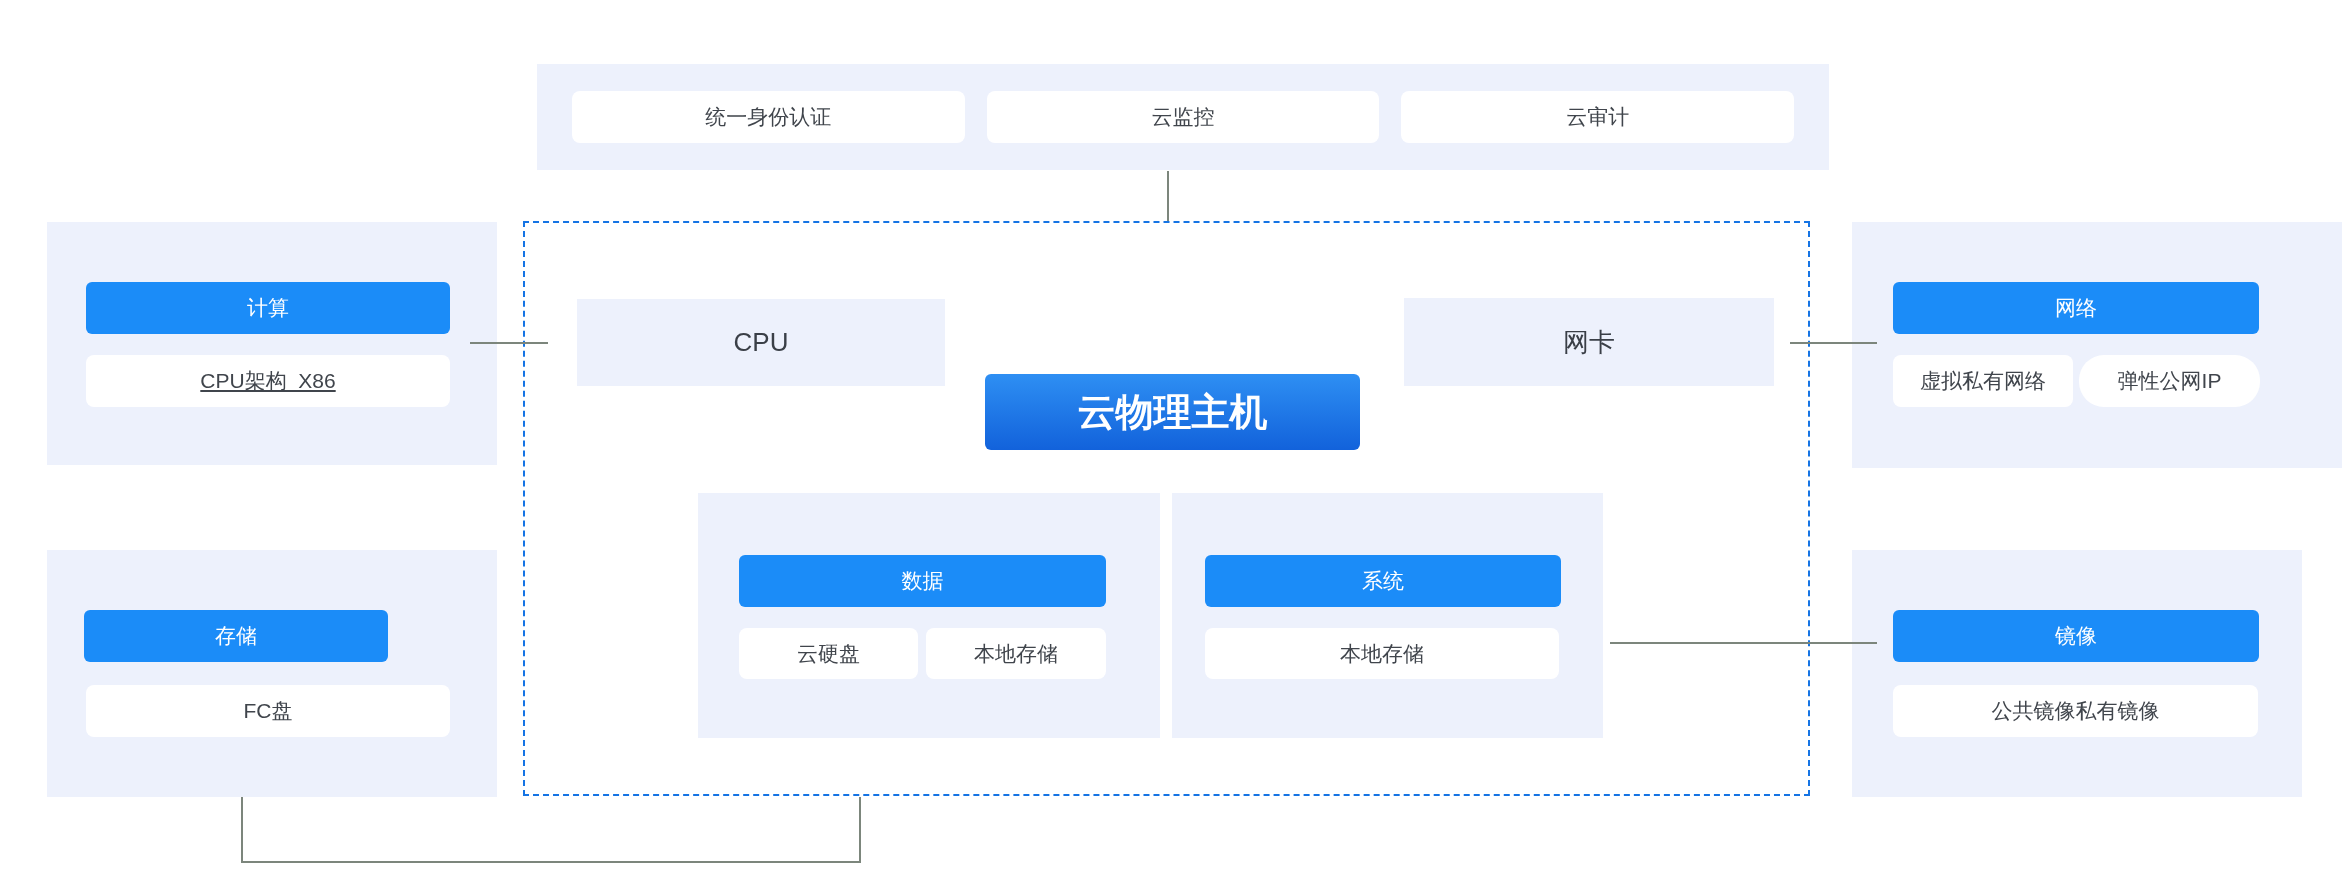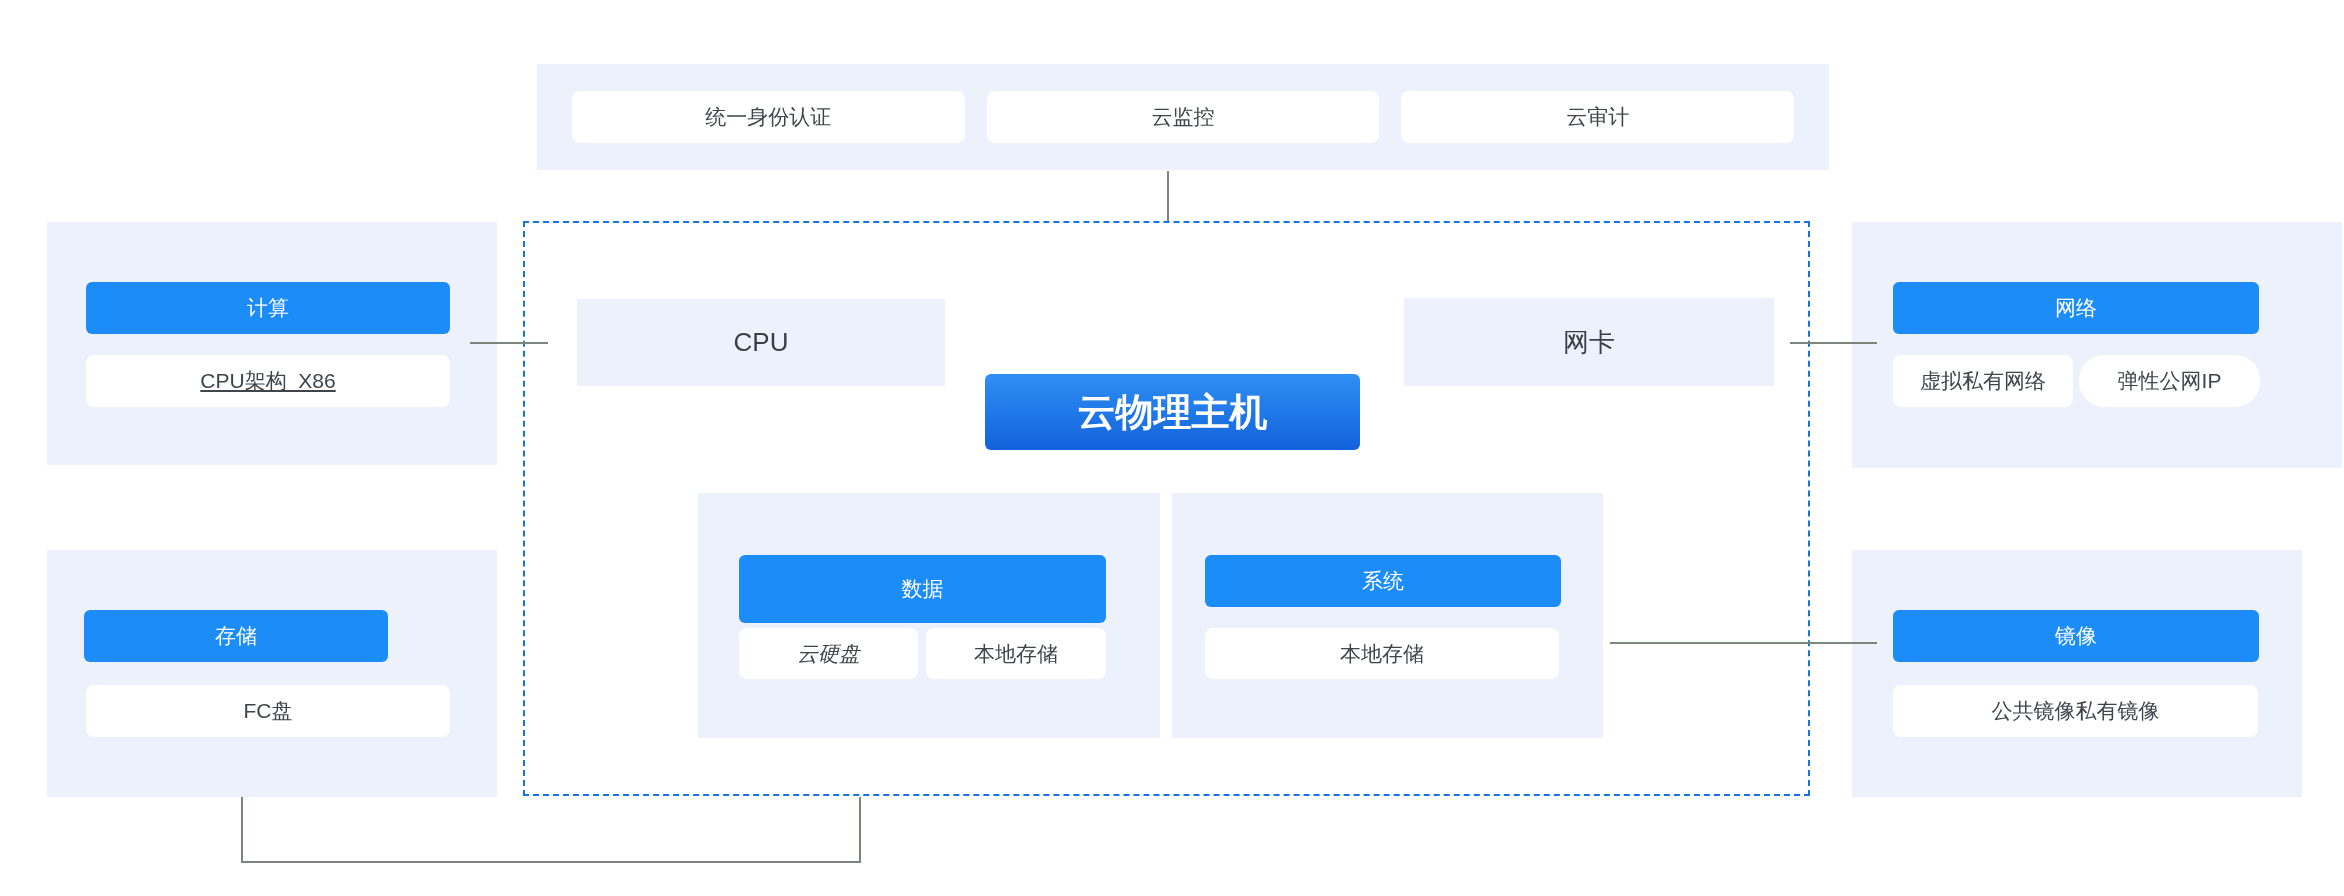--- a/index.html
+++ b/index.html
@@ -85,22 +85,22 @@
     <div class="btn" style="left:41px;top:60px;width:366px;height:52px;">镜像</div>
     <div class="node wbox" style="left:41px;top:135px;width:365px;height:52px;">公共镜像私有镜像</div>
   </div>
 
   <div class="lavnode" style="left:577px;top:299px;width:368px;height:87px;">CPU</div>
   <div class="lavnode" style="left:1404px;top:298px;width:370px;height:88px;">网卡</div>
 
   <div class="host">云物理主机</div>
 
   <div class="panel" style="left:698px;top:493px;width:462px;height:245px;z-index:2;">
-    <div class="btn" style="left:41px;top:62px;width:367px;height:68px;">数据</div>
-    <div class="node wbox" style="left:41px;top:135px;width:179px;height:51px;font-style:italic;">云硬盘</div>
+    <div class="btn" style="left:41px;top:62px;width:367px;height:52px;">数据</div>
+    <div class="node wbox" style="left:41px;top:135px;width:179px;height:51px;">云硬盘</div>
     <div class="node wbox" style="left:228px;top:135px;width:180px;height:51px;">本地存储</div>
   </div>
 
   <div class="panel" style="left:1172px;top:493px;width:431px;height:245px;z-index:2;">
     <div class="btn" style="left:33px;top:62px;width:356px;height:52px;">系统</div>
     <div class="node wbox" style="left:33px;top:135px;width:354px;height:51px;">本地存储</div>
   </div>
 
 </div>
 

